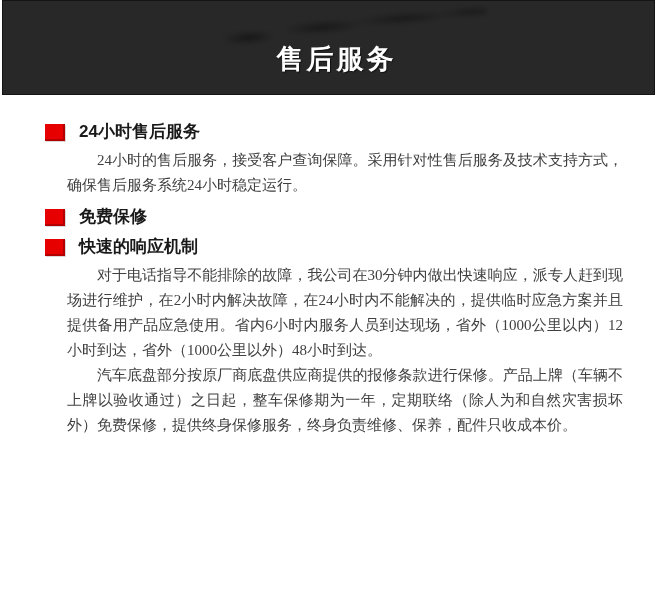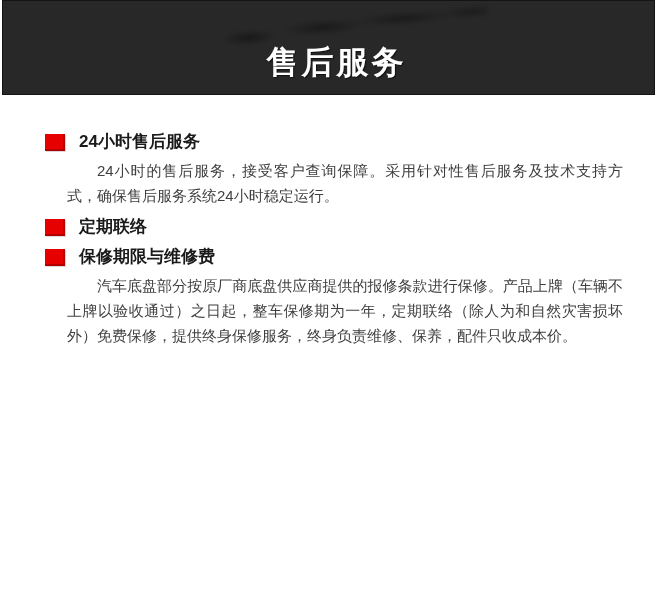--- a/index.html
+++ b/index.html
@@ -28,21 +28,21 @@
     box-sizing: border-box;
     overflow: hidden;
   }
   .banner-title {
     position: absolute;
     left: 0;
     right: 0;
     top: 40px;
     text-align: center;
     color: #ffffff;
-    font-size: 32px;
+    font-size: 27px;
     font-weight: bold;
     letter-spacing: 3px;
     text-shadow: 1px 1px 1px rgba(0,0,0,0.6);
     padding-left: 16px;
   }
   .watermark {
     position: absolute;
     left: 185px;
     top: 10px;
     width: 300px;
@@ -51,21 +51,21 @@
       radial-gradient(ellipse 40px 10px at 20% 60%, rgba(0,0,0,0.45), transparent 70%),
       radial-gradient(ellipse 60px 10px at 45% 45%, rgba(0,0,0,0.40), transparent 70%),
       radial-gradient(ellipse 70px 9px at 72% 35%, rgba(0,0,0,0.38), transparent 70%),
       radial-gradient(ellipse 50px 8px at 95% 30%, rgba(0,0,0,0.35), transparent 70%);
     filter: blur(2px);
     transform: rotate(-4deg);
     pointer-events: none;
   }
   
   .content {
-    padding: 28px 34px 0 45px;
+    padding: 18px 34px 0 45px;
   }
   .section-header {
     display: flex;
     align-items: center;
     margin: 8px 0 5px 0;
   }
   .bullet {
     width: 20px;
     height: 17px;
     background: #e60000;
@@ -81,20 +81,21 @@
     line-height: 22px;
   }
   .para {
     margin: 0 0 0 22px;
     width: 556px;
     font-size: 15px;
     line-height: 25px;
     color: #3f3f3f;
     text-indent: 2em;
     text-align: justify;
+    font-family: Liberation Serif, serif;
   }
 </style>
 </head>
 <body>
 
 <div class="page">
 
   <div class="banner">
     <div class="watermark"></div>
     <div class="banner-title">售后服务</div>
@@ -106,29 +107,30 @@
       <div class="section-header">
         <span class="bullet"></span>
         <h2 class="section-title">24小时售后服务</h2>
       </div>
       <p class="para">24小时的售后服务，接受客户查询保障。采用针对性售后服务及技术支持方式，确保售后服务系统24小时稳定运行。</p>
     </div>
 
     <div class="section">
       <div class="section-header">
         <span class="bullet"></span>
-        <h2 class="section-title">定期联络</h2>
+        <h2 class="section-title">免费保修</h2>
       </div>
-    </div>
-
-    <div class="section">
     </div>
 
     <div class="section">
       <div class="section-header">
         <span class="bullet"></span>
-        <h2 class="section-title">保修期限与维修费</h2>
+        <h2 class="section-title">快速的响应机制</h2>
       </div>
+      <p class="para">对于电话指导不能排除的故障，我公司在30分钟内做出快速响应，派专人赶到现场进行维护，在2小时内解决故障，在24小时内不能解决的，提供临时应急方案并且提供备用产品应急使用。省内6小时内服务人员到达现场，省外（1000公里以内）12小时到达，省外（1000公里以外）48小时到达。</p>
+    </div>
+
+    <div class="section">
       <p class="para">汽车底盘部分按原厂商底盘供应商提供的报修条款进行保修。产品上牌（车辆不上牌以验收通过）之日起，整车保修期为一年，定期联络（除人为和自然灾害损坏外）免费保修，提供终身保修服务，终身负责维修、保养，配件只收成本价。</p>
     </div>
 
   </div>
 </div>
 
 </body></html>

